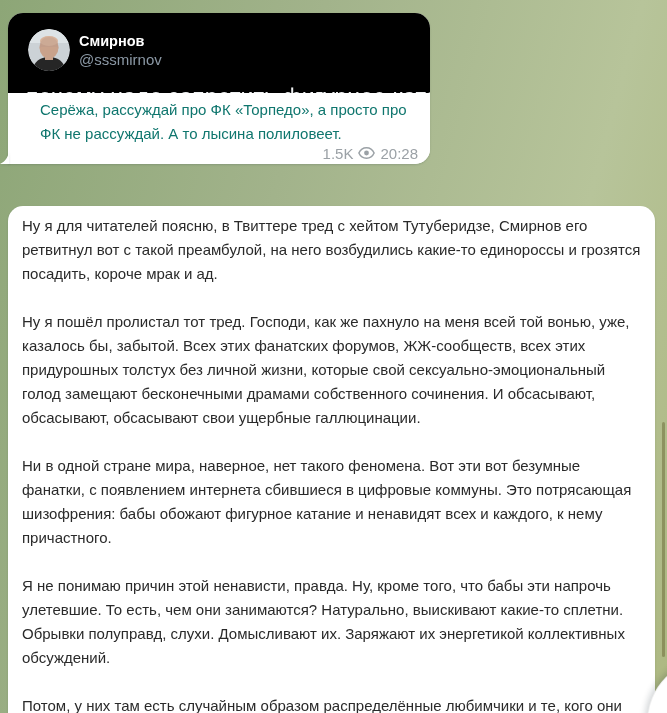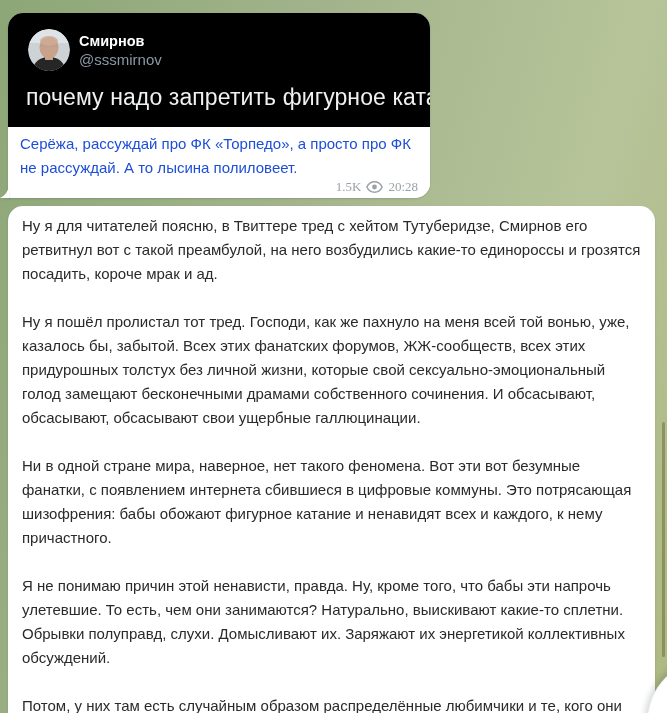--- a/index.html
+++ b/index.html
@@ -16,21 +16,21 @@
     box-shadow: 0 1px 2px rgba(16,35,47,0.15);
   }
   
   .msg1 {
     left: 8px; top: 13px; width: 422px;
     border-radius: 15px 15px 15px 0;
   }
   .tweet-card {
     background: #000000;
     border-radius: 15px 15px 0 0;
-    height: 114px;
+    height: 80px;
     padding: 16px 16px 0 16px;
     overflow: hidden;
     cursor: pointer;
   }
   .tweet-header { display: flex; align-items: center; }
   .avatar {
     width: 42px; height: 42px; border-radius: 50%;
     overflow: hidden; flex: 0 0 42px; margin-left: 4px;
   }
   .tweet-id { margin-left: 9px; }
@@ -41,27 +41,28 @@
     color: #eef0f1; font-size: 23px; font-weight: 400; letter-spacing: 0.1px;
     white-space: nowrap;
   }
   .caption {
     position: relative;
     background: #ffffff;
     border-radius: 0 0 15px 0;
     padding: 5px 12px 3px 12px;
   }
   .caption-text {
-    color: #1d4ed8; font-size: 15px; line-height: 24px;
+    color: #0f766e; font-size: 15px; line-height: 24px;
     max-width: 392px;
+    margin-left: 20px;
   }
   .meta {
     display: flex; justify-content: flex-end; align-items: center;
     gap: 5px; height: 16px; margin-top: -1px;
-    color: #9ba1a6; font-size: 13px; font-family: Liberation Serif, serif;
+    color: #9ba1a6; font-size: 15px;
   }
   .meta svg { display: block; }
   .tail {
     position: absolute; left: -8px; bottom: 0;
     width: 9px; height: 15px; display: block;
     filter: drop-shadow(0 1px 1px rgba(16,35,47,0.12));
   }
   
   .msg2 {
     left: 8px; top: 206px; width: 647px; height: 520px;

